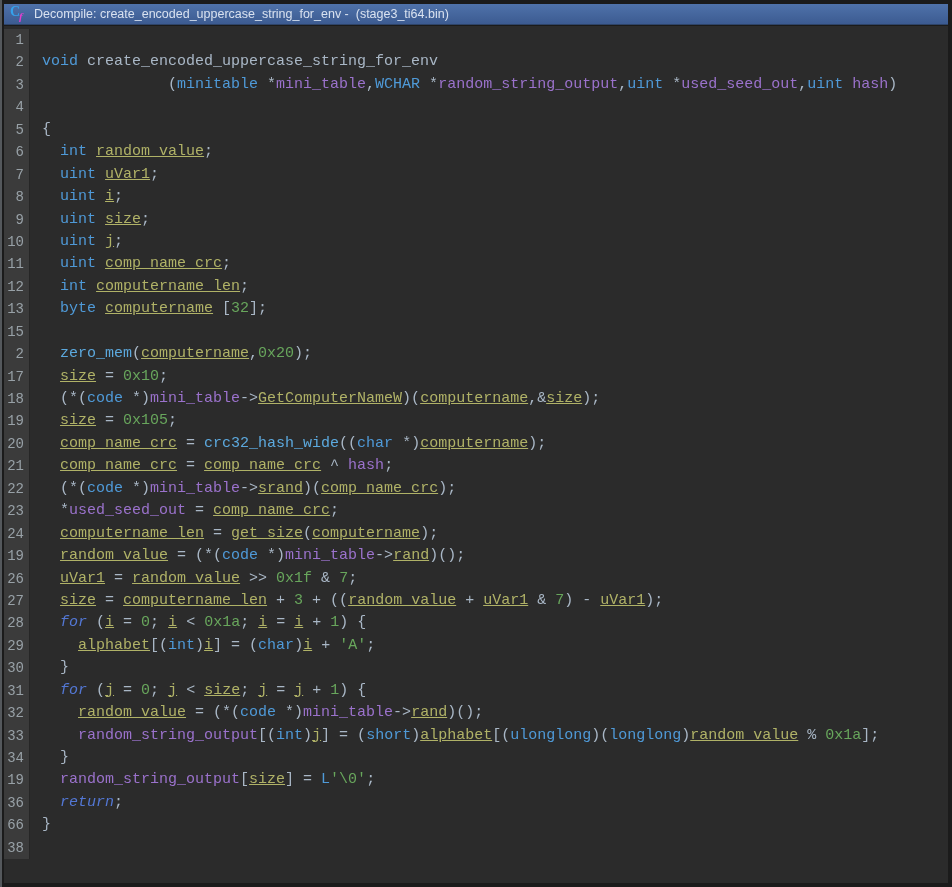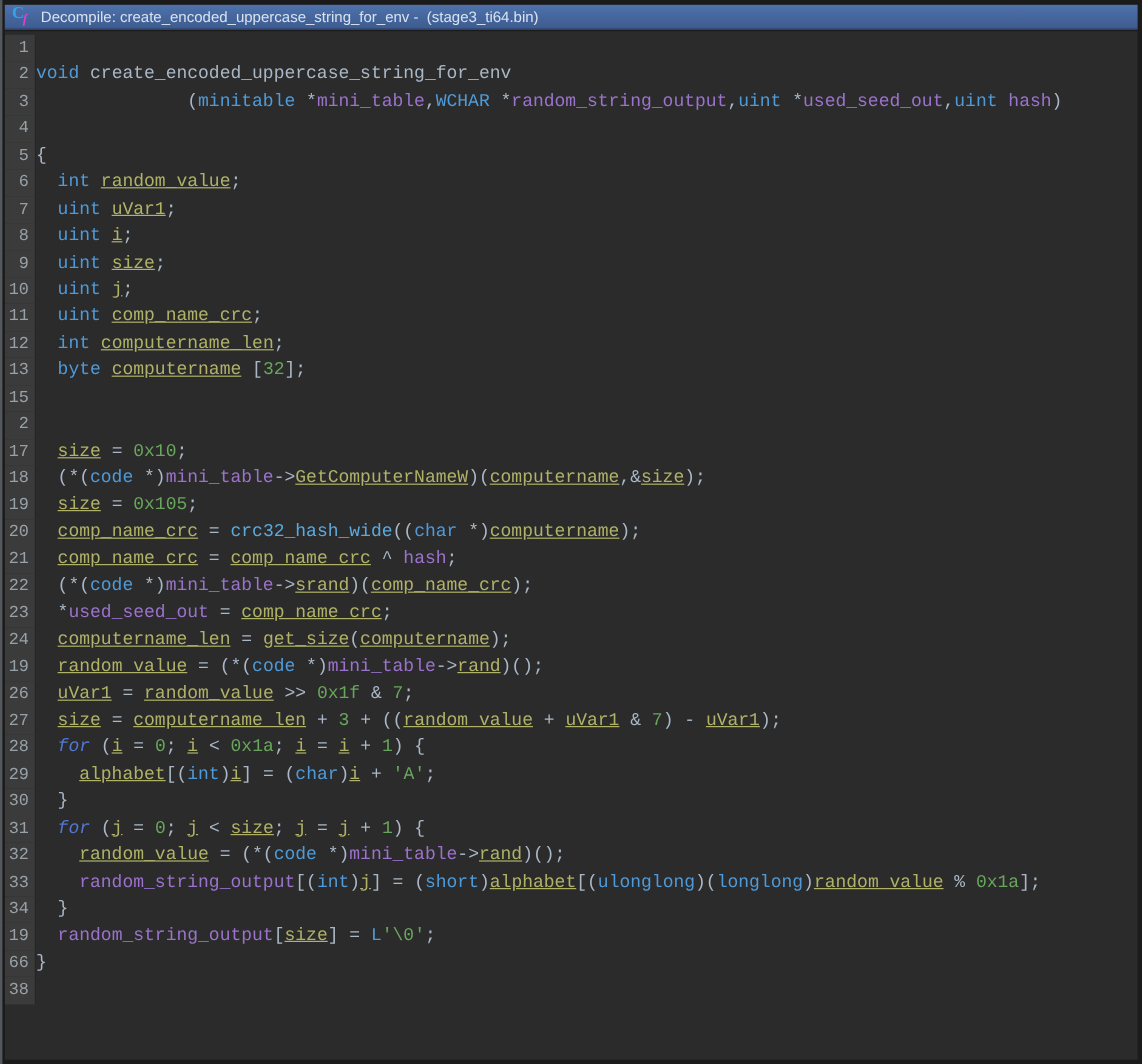--- a/index.html
+++ b/index.html
@@ -51,21 +51,21 @@
   }
   .ln{
     flex:0 0 26px;box-sizing:border-box;
     background:var(--gutter_bg,#3b3b3b);
     border-right:1px solid #262626;
     color:var(--gutter_text,#98a1a7);
     text-align:right;padding-right:5px;
     font-size:14px;
   }
   .src{
-    padding-left:0;white-space:pre;
+    padding-left:0;white-space:pre;margin-left:12px;
   }
   
   .tk-pl{color:var(--tok_plain,#a9b7c6);}
   .tk-kw{color:var(--tok_keyword,#5377d4);font-style:italic;}
   .tk-ty{color:var(--tok_type,#4f9ad8);}
   .tk-fn{color:var(--tok_function,#5ca9de);}
   .tk-v{color:var(--tok_variable,#b0b267);text-decoration:underline;}
   .tk-pm{color:var(--tok_parameter,#9b72cc);}
   .tk-n{color:var(--tok_number,#68a65c);}
   .tk-s{color:var(--tok_string,#68a65c);}
@@ -92,35 +92,36 @@
     <div class="row"><span class="ln">5</span><span class="src"><span class="tk-pl">{</span></span></div>
     <div class="row"><span class="ln">6</span><span class="src"><span class="tk-pl">  </span><span class="tk-ty">int</span><span class="tk-pl"> </span><span class="tk-v">random_value</span><span class="tk-pl">;</span></span></div>
     <div class="row"><span class="ln">7</span><span class="src"><span class="tk-pl">  </span><span class="tk-ty">uint</span><span class="tk-pl"> </span><span class="tk-v">uVar1</span><span class="tk-pl">;</span></span></div>
     <div class="row"><span class="ln">8</span><span class="src"><span class="tk-pl">  </span><span class="tk-ty">uint</span><span class="tk-pl"> </span><span class="tk-v">i</span><span class="tk-pl">;</span></span></div>
     <div class="row"><span class="ln">9</span><span class="src"><span class="tk-pl">  </span><span class="tk-ty">uint</span><span class="tk-pl"> </span><span class="tk-v">size</span><span class="tk-pl">;</span></span></div>
     <div class="row"><span class="ln">10</span><span class="src"><span class="tk-pl">  </span><span class="tk-ty">uint</span><span class="tk-pl"> </span><span class="tk-v">j</span><span class="tk-pl">;</span></span></div>
     <div class="row"><span class="ln">11</span><span class="src"><span class="tk-pl">  </span><span class="tk-ty">uint</span><span class="tk-pl"> </span><span class="tk-v">comp_name_crc</span><span class="tk-pl">;</span></span></div>
     <div class="row"><span class="ln">12</span><span class="src"><span class="tk-pl">  </span><span class="tk-ty">int</span><span class="tk-pl"> </span><span class="tk-v">computername_len</span><span class="tk-pl">;</span></span></div>
     <div class="row"><span class="ln">13</span><span class="src"><span class="tk-pl">  </span><span class="tk-ty">byte</span><span class="tk-pl"> </span><span class="tk-v">computername</span><span class="tk-pl"> [</span><span class="tk-n">32</span><span class="tk-pl">];</span></span></div>
     <div class="row"><span class="ln">15</span><span class="src"></span></div>
-    <div class="row"><span class="ln">2</span></div>
+    <div class="row"><span class="ln">2</span><span class="src"><span class="tk-pl">  </span><span class="tk-fn">zero_mem</span><span class="tk-pl">(</span><span class="tk-v">computername</span><span class="tk-pl">,</span><span class="tk-n">0x20</span><span class="tk-pl">);</span></span></div>
     <div class="row"><span class="ln">17</span><span class="src"><span class="tk-pl">  </span><span class="tk-v">size</span><span class="tk-pl"> = </span><span class="tk-n">0x10</span><span class="tk-pl">;</span></span></div>
     <div class="row"><span class="ln">18</span><span class="src"><span class="tk-pl">  (*(</span><span class="tk-ty">code</span><span class="tk-pl"> *)</span><span class="tk-pm">mini_table</span><span class="tk-pl">-&gt;</span><span class="tk-v">GetComputerNameW</span><span class="tk-pl">)(</span><span class="tk-v">computername</span><span class="tk-pl">,&amp;</span><span class="tk-v">size</span><span class="tk-pl">);</span></span></div>
     <div class="row"><span class="ln">19</span><span class="src"><span class="tk-pl">  </span><span class="tk-v">size</span><span class="tk-pl"> = </span><span class="tk-n">0x105</span><span class="tk-pl">;</span></span></div>
     <div class="row"><span class="ln">20</span><span class="src"><span class="tk-pl">  </span><span class="tk-v">comp_name_crc</span><span class="tk-pl"> = </span><span class="tk-fn">crc32_hash_wide</span><span class="tk-pl">((</span><span class="tk-ty">char</span><span class="tk-pl"> *)</span><span class="tk-v">computername</span><span class="tk-pl">);</span></span></div>
     <div class="row"><span class="ln">21</span><span class="src"><span class="tk-pl">  </span><span class="tk-v">comp_name_crc</span><span class="tk-pl"> = </span><span class="tk-v">comp_name_crc</span><span class="tk-pl"> ^ </span><span class="tk-pm">hash</span><span class="tk-pl">;</span></span></div>
     <div class="row"><span class="ln">22</span><span class="src"><span class="tk-pl">  (*(</span><span class="tk-ty">code</span><span class="tk-pl"> *)</span><span class="tk-pm">mini_table</span><span class="tk-pl">-&gt;</span><span class="tk-v">srand</span><span class="tk-pl">)(</span><span class="tk-v">comp_name_crc</span><span class="tk-pl">);</span></span></div>
     <div class="row"><span class="ln">23</span><span class="src"><span class="tk-pl">  *</span><span class="tk-pm">used_seed_out</span><span class="tk-pl"> = </span><span class="tk-v">comp_name_crc</span><span class="tk-pl">;</span></span></div>
     <div class="row"><span class="ln">24</span><span class="src"><span class="tk-pl">  </span><span class="tk-v">computername_len</span><span class="tk-pl"> = </span><span class="tk-v">get_size</span><span class="tk-pl">(</span><span class="tk-v">computername</span><span class="tk-pl">);</span></span></div>
     <div class="row"><span class="ln">19</span><span class="src"><span class="tk-pl">  </span><span class="tk-v">random_value</span><span class="tk-pl"> = (*(</span><span class="tk-ty">code</span><span class="tk-pl"> *)</span><span class="tk-pm">mini_table</span><span class="tk-pl">-&gt;</span><span class="tk-v">rand</span><span class="tk-pl">)();</span></span></div>
     <div class="row"><span class="ln">26</span><span class="src"><span class="tk-pl">  </span><span class="tk-v">uVar1</span><span class="tk-pl"> = </span><span class="tk-v">random_value</span><span class="tk-pl"> &gt;&gt; </span><span class="tk-n">0x1f</span><span class="tk-pl"> &amp; </span><span class="tk-n">7</span><span class="tk-pl">;</span></span></div>
     <div class="row"><span class="ln">27</span><span class="src"><span class="tk-pl">  </span><span class="tk-v">size</span><span class="tk-pl"> = </span><span class="tk-v">computername_len</span><span class="tk-pl"> + </span><span class="tk-n">3</span><span class="tk-pl"> + ((</span><span class="tk-v">random_value</span><span class="tk-pl"> + </span><span class="tk-v">uVar1</span><span class="tk-pl"> &amp; </span><span class="tk-n">7</span><span class="tk-pl">) - </span><span class="tk-v">uVar1</span><span class="tk-pl">);</span></span></div>
     <div class="row"><span class="ln">28</span><span class="src"><span class="tk-pl">  </span><span class="tk-kw">for</span><span class="tk-pl"> (</span><span class="tk-v">i</span><span class="tk-pl"> = </span><span class="tk-n">0</span><span class="tk-pl">; </span><span class="tk-v">i</span><span class="tk-pl"> &lt; </span><span class="tk-n">0x1a</span><span class="tk-pl">; </span><span class="tk-v">i</span><span class="tk-pl"> = </span><span class="tk-v">i</span><span class="tk-pl"> + </span><span class="tk-n">1</span><span class="tk-pl">) {</span></span></div>
     <div class="row"><span class="ln">29</span><span class="src"><span class="tk-pl">    </span><span class="tk-v">alphabet</span><span class="tk-pl">[(</span><span class="tk-ty">int</span><span class="tk-pl">)</span><span class="tk-v">i</span><span class="tk-pl">] = (</span><span class="tk-ty">char</span><span class="tk-pl">)</span><span class="tk-v">i</span><span class="tk-pl"> + </span><span class="tk-s">'A'</span><span class="tk-pl">;</span></span></div>
     <div class="row"><span class="ln">30</span><span class="src"><span class="tk-pl">  }</span></span></div>
     <div class="row"><span class="ln">31</span><span class="src"><span class="tk-pl">  </span><span class="tk-kw">for</span><span class="tk-pl"> (</span><span class="tk-v">j</span><span class="tk-pl"> = </span><span class="tk-n">0</span><span class="tk-pl">; </span><span class="tk-v">j</span><span class="tk-pl"> &lt; </span><span class="tk-v">size</span><span class="tk-pl">; </span><span class="tk-v">j</span><span class="tk-pl"> = </span><span class="tk-v">j</span><span class="tk-pl"> + </span><span class="tk-n">1</span><span class="tk-pl">) {</span></span></div>
     <div class="row"><span class="ln">32</span><span class="src"><span class="tk-pl">    </span><span class="tk-v">random_value</span><span class="tk-pl"> = (*(</span><span class="tk-ty">code</span><span class="tk-pl"> *)</span><span class="tk-pm">mini_table</span><span class="tk-pl">-&gt;</span><span class="tk-v">rand</span><span class="tk-pl">)();</span></span></div>
     <div class="row"><span class="ln">33</span><span class="src"><span class="tk-pl">    </span><span class="tk-pm">random_string_output</span><span class="tk-pl">[(</span><span class="tk-ty">int</span><span class="tk-pl">)</span><span class="tk-v">j</span><span class="tk-pl">] = (</span><span class="tk-ty">short</span><span class="tk-pl">)</span><span class="tk-v">alphabet</span><span class="tk-pl">[(</span><span class="tk-ty">ulonglong</span><span class="tk-pl">)(</span><span class="tk-ty">longlong</span><span class="tk-pl">)</span><span class="tk-v">random_value</span><span class="tk-pl"> % </span><span class="tk-n">0x1a</span><span class="tk-pl">];</span></span></div>
     <div class="row"><span class="ln">34</span><span class="src"><span class="tk-pl">  }</span></span></div>
     <div class="row"><span class="ln">19</span><span class="src"><span class="tk-pl">  </span><span class="tk-pm">random_string_output</span><span class="tk-pl">[</span><span class="tk-v">size</span><span class="tk-pl">] = </span><span class="tk-ty">L</span><span class="tk-s">'\0'</span><span class="tk-pl">;</span></span></div>
+    <div class="row"><span class="ln">36</span><span class="src"><span class="tk-pl">  </span><span class="tk-kw">return</span><span class="tk-pl">;</span></span></div>
     <div class="row"><span class="ln">66</span><span class="src"><span class="tk-pl">}</span></span></div>
     <div class="row"><span class="ln">38</span><span class="src"></span></div>
   </div>
 
 </body></html>

